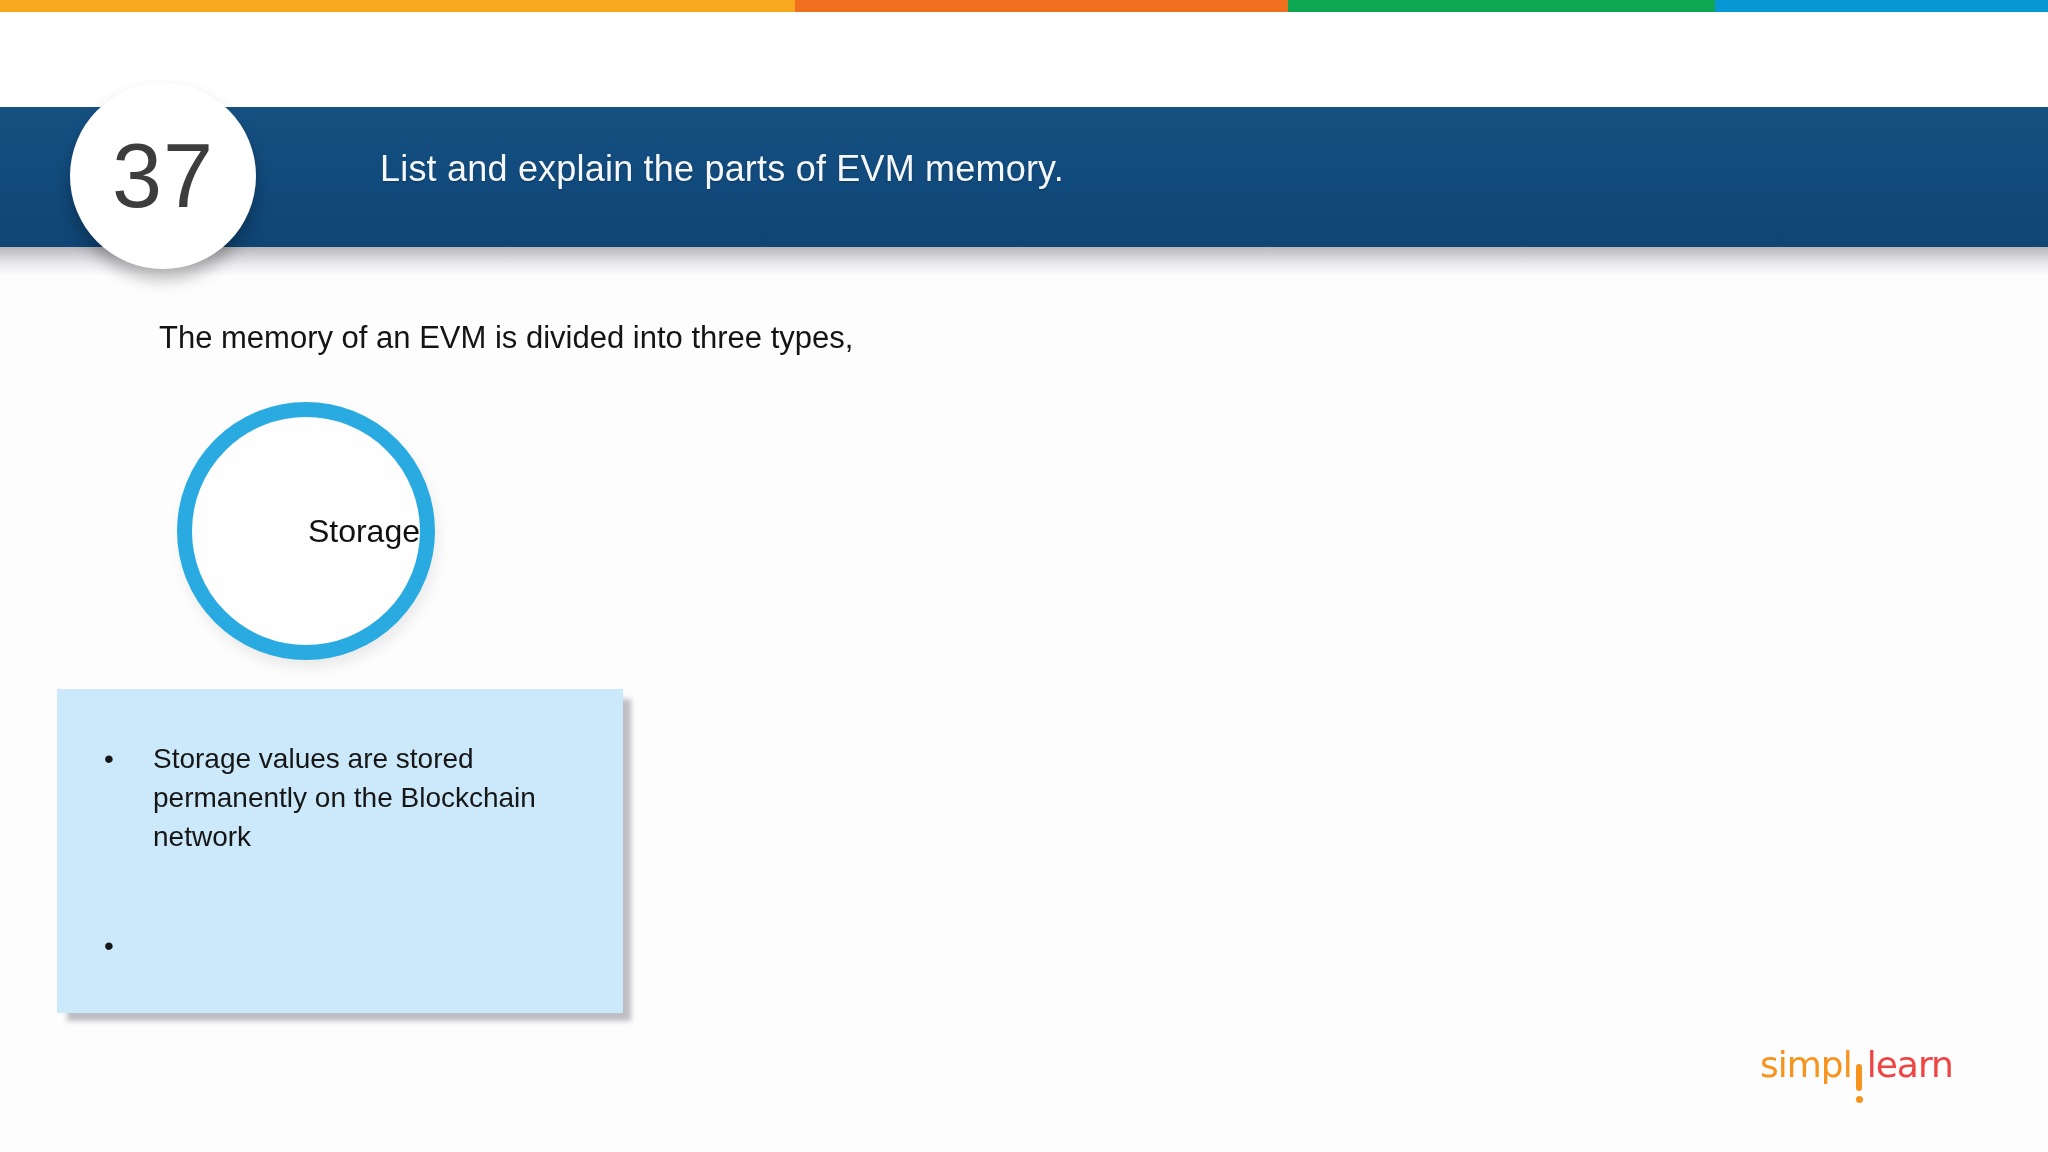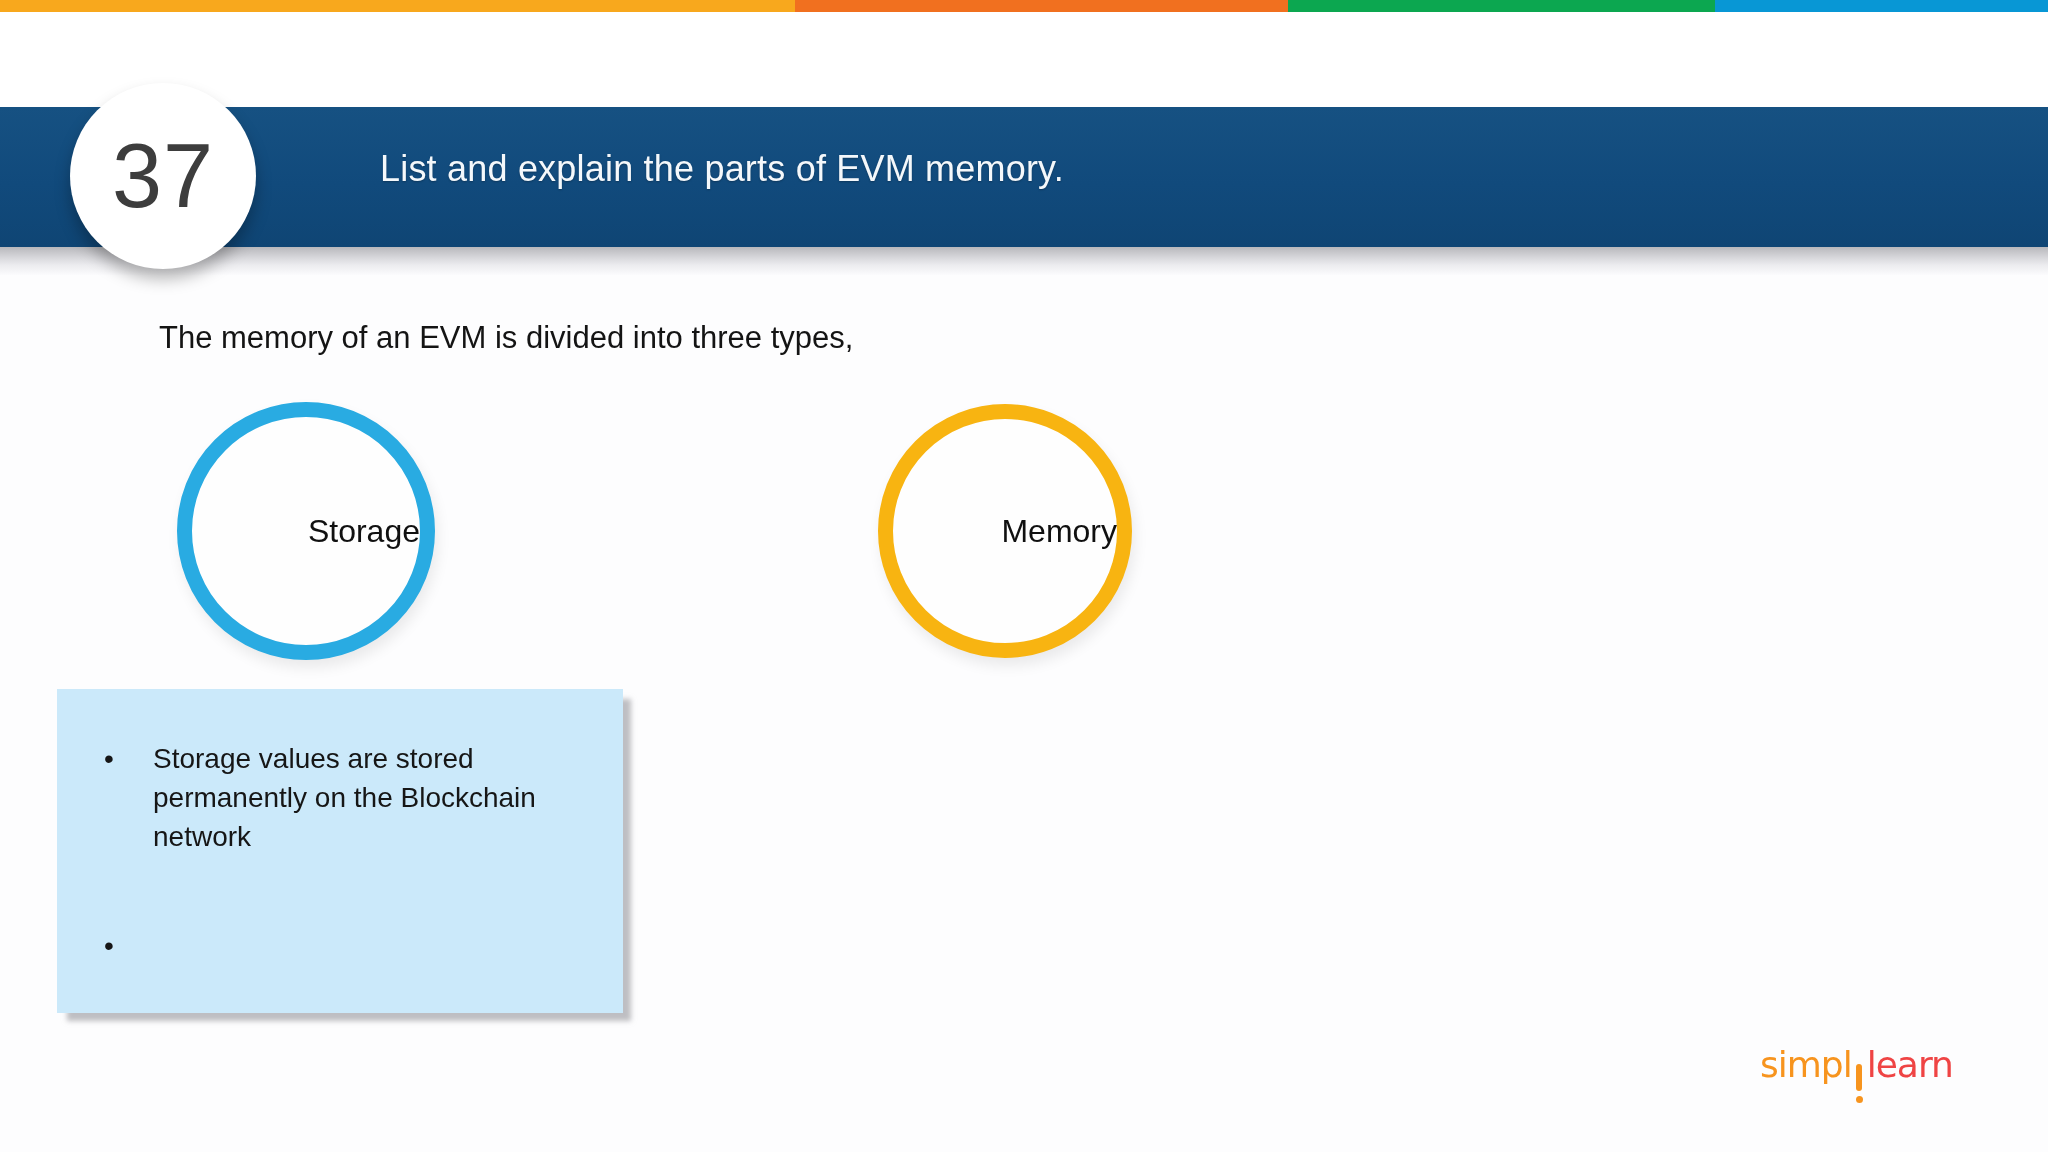--- a/index.html
+++ b/index.html
@@ -121,23 +121,20 @@
 
   <div class="number-circle">
     <span>37</span>
   </div>
 
   <div class="intro-text">The memory of an EVM is divided into three types,</div>
 
   <div class="type-circle circle-storage">
     <span class="label">Storage</span>
   </div>
-  <div class="type-circle circle-memory">
-    <span class="label">Memory</span>
-  </div>
 
   <div class="info-box">
     <ul>
       <li>
         <span class="bullet-dot">•</span>
         <span>Storage values are stored permanently on the Blockchain network</span>
       </li>
       <li>
         <span class="bullet-dot">•</span>
       </li>

